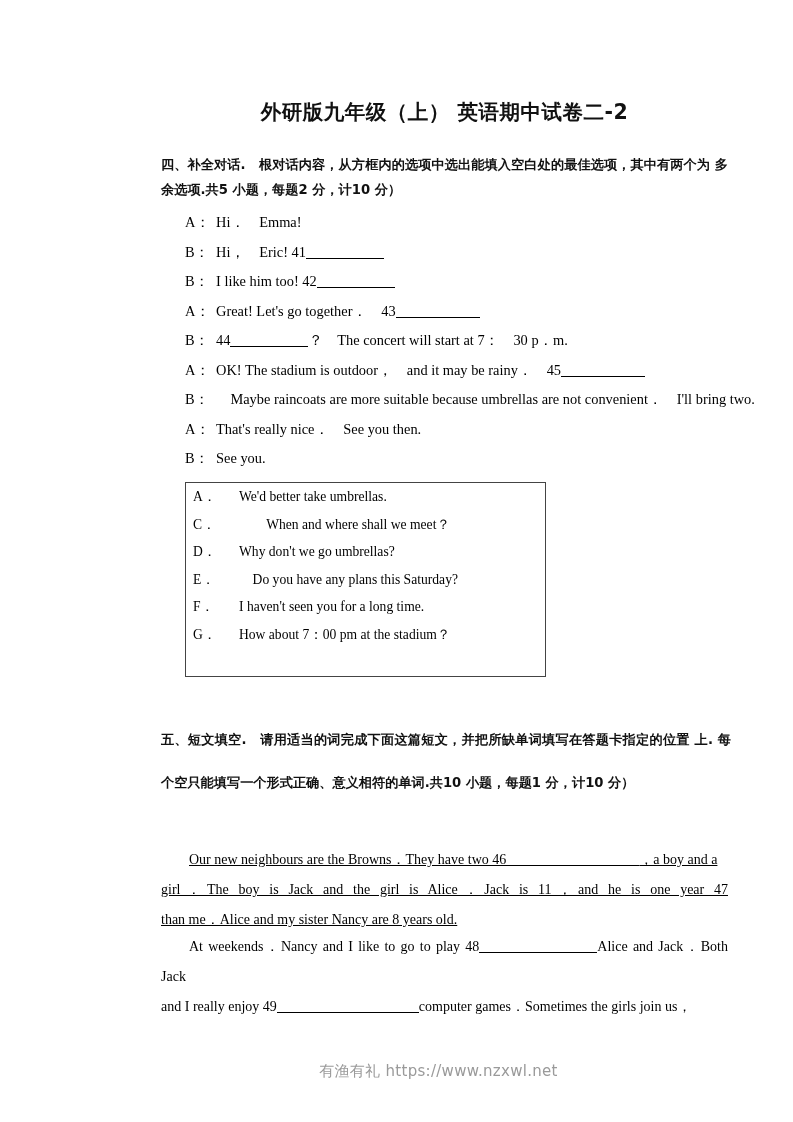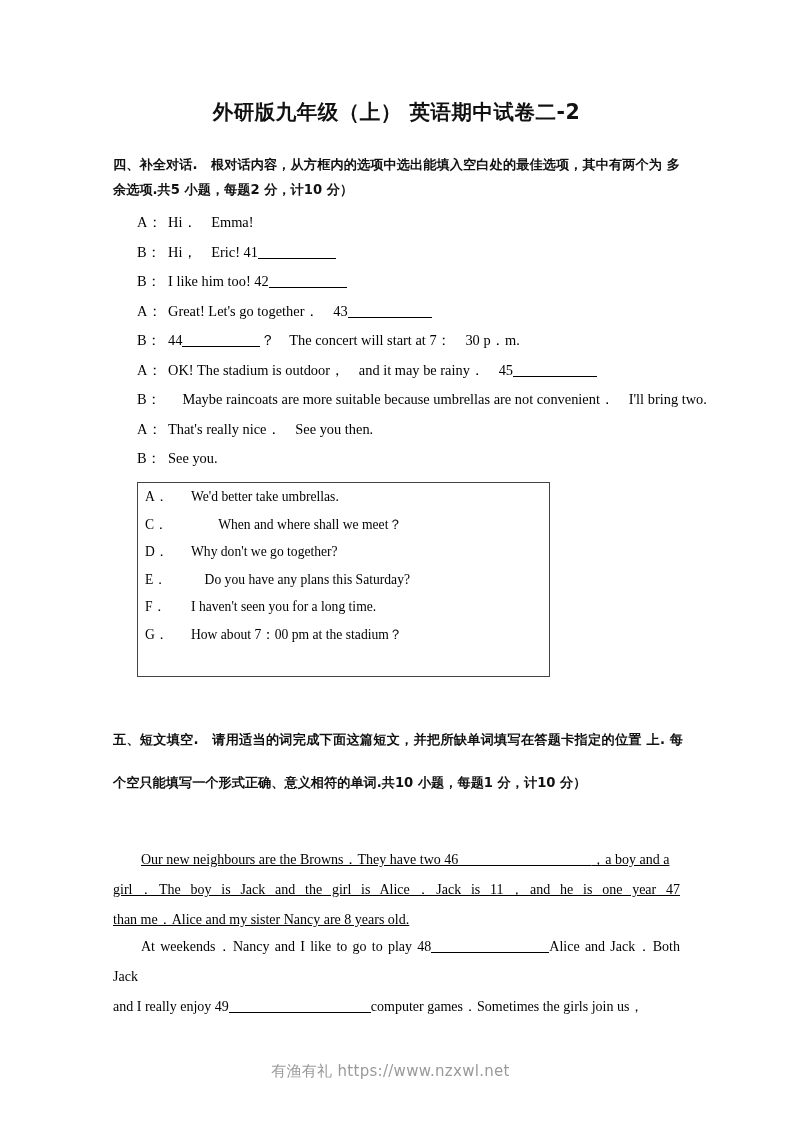--- a/index.html
+++ b/index.html
@@ -11,20 +11,21 @@
     width: 793px;
     height: 1122px;
     position: relative;
     font-family: "Liberation Serif", serif;
     color: #000000;
     overflow: hidden;
   }
   .page {
     position: absolute;
     inset: 0;
+    margin-left: 48px;
   }
 
   
   .doc-title {
     position: absolute;
     top: 98px;
     left: 0;
     width: 793px;
     text-align: center;
     font-family: "DejaVu Sans", sans-serif;
@@ -74,21 +75,21 @@
     height: 13px;
   }
   .b-sm { width: 78px; }
   .b-md { width: 84px; }
 
   
   .opt-box {
     position: absolute;
     left: 137px;
     top: 482px;
-    width: 413px;
+    width: 361px;
     height: 195px;
     border: 1.2px solid #444;
     box-sizing: border-box;
   }
   .opt-row {
     height: 27.6px;
     line-height: 27.6px;
     font-size: 13.6px;
     white-space: nowrap;
     padding-left: 7px;
@@ -188,21 +189,21 @@
   </div>
 
   <div class="opt-box">
     <div class="opt-row">
       <span class="opt-letter">A．</span><span>We'd better take umbrellas.</span>
     </div>
     <div class="opt-row">
       <span class="opt-letter">C．</span><span>　　When and where shall we meet？</span>
     </div>
     <div class="opt-row">
-      <span class="opt-letter">D．</span><span>Why don't we go together?</span>
+      <span class="opt-letter">D．</span><span>Why don't we go umbrellas?</span>
     </div>
     <div class="opt-row">
       <span class="opt-letter">E．</span><span>　Do you have any plans this Saturday?</span>
     </div>
     <div class="opt-row">
       <span class="opt-letter">F．</span><span>I haven't seen you for a long time.</span>
     </div>
     <div class="opt-row">
       <span class="opt-letter">G．</span><span>How about 7：00 pm at the stadium？</span>
     </div>

